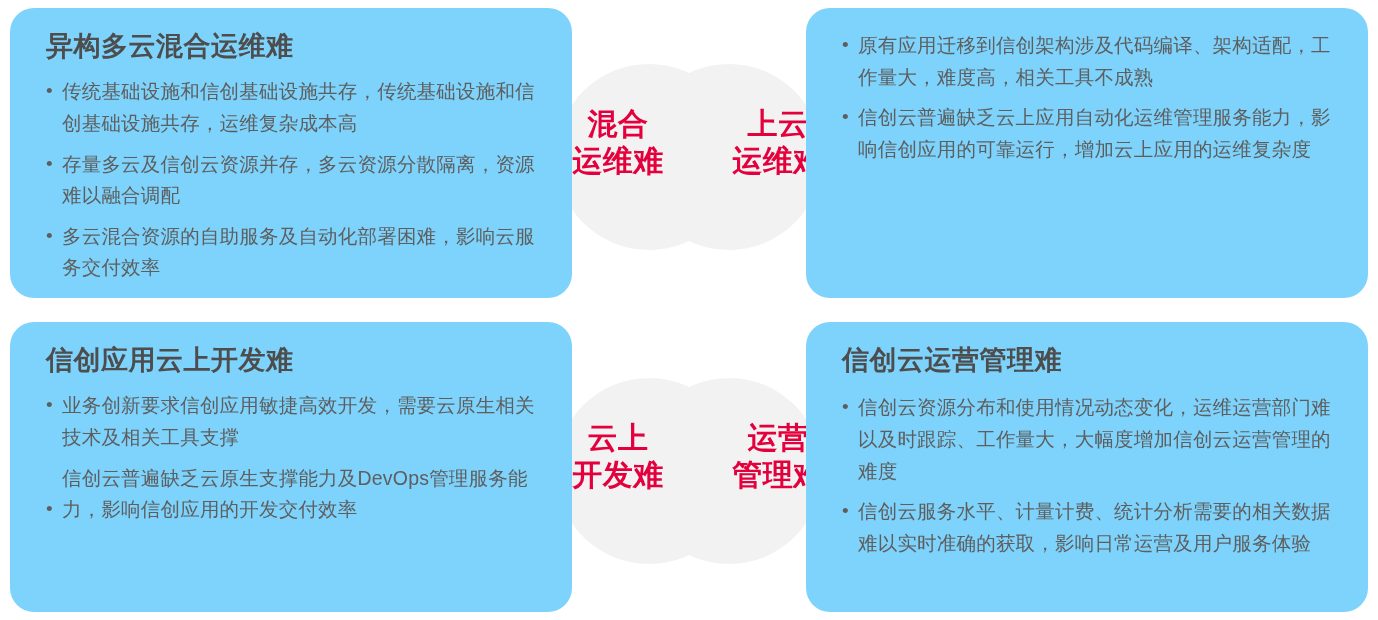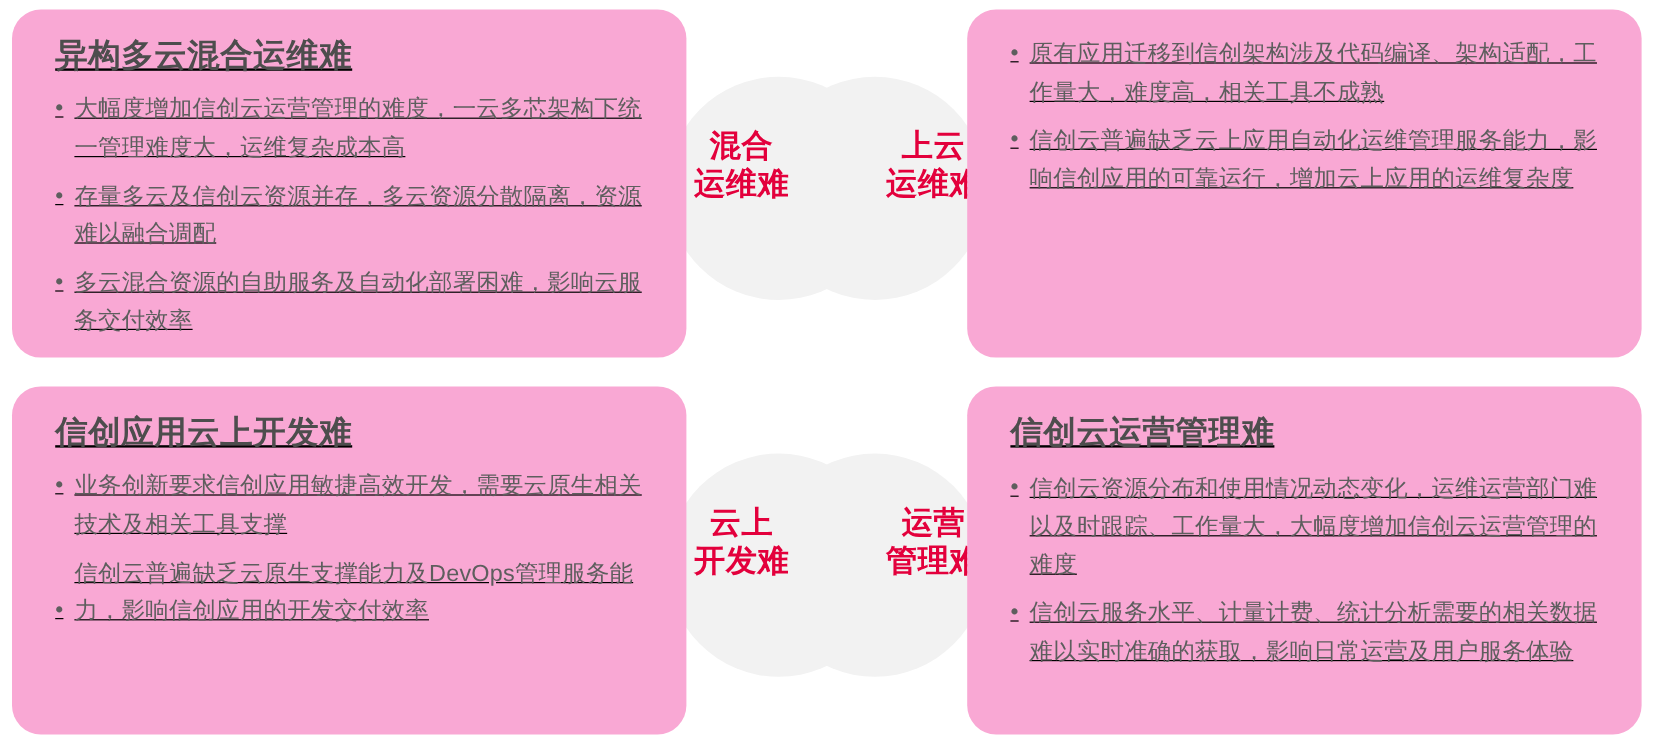--- a/index.html
+++ b/index.html
@@ -15,25 +15,24 @@
   .stage {
     position: relative;
     width: 1378px;
     height: 620px;
     background: #ffffff;
   }
 
   
   .card {
     position: absolute;
-    background: #f9a8d4;
+    background: #7dd3fc;
     border-radius: 24px;
     padding: 22px 30px 20px 36px;
     z-index: 3;
-    text-decoration: underline;
   }
 
   .card-tl { left: 10px;  top: 8px;   width: 562px; height: 290px; }
   .card-tr { left: 806px; top: 8px;   width: 562px; height: 290px; }
   .card-bl { left: 10px;  top: 322px; width: 562px; height: 290px; }
   .card-br { left: 806px; top: 322px; width: 562px; height: 290px; }
 
   .card-title {
     font-size: 27px;
     font-weight: bold;
@@ -93,21 +92,21 @@
     background: #f2f2f2;
   }
   .circle-left  { left: 0px; }
   .circle-right { left: 80px; }
 
   .venn-label {
     position: absolute;
     z-index: 4;
     width: 120px;
     text-align: center;
-    font-size: 26px;
+    font-size: 30px;
     font-weight: bold;
     line-height: 1.22;
     color: #e3003c;
     letter-spacing: 0.5px;
   }
 
   .venn-top .venn-label    { top: 42px; }
   .venn-bottom .venn-label { top: 42px; }
 
   .label-left  { left: 2px; }
@@ -144,21 +143,21 @@
       <span class="l1">运营</span>
       <span class="l2">管理难</span>
     </div>
   </div>
 
   <div class="card card-tl">
     <div class="card-title">异构多云混合运维难</div>
     <ul class="bullets">
       <li class="bullet">
         <span class="bullet-dot">•</span>
-        <span class="bullet-text">大幅度增加信创云运营管理的难度，一云多芯架构下统一管理难度大，运维复杂成本高</span>
+        <span class="bullet-text">传统基础设施和信创基础设施共存，传统基础设施和信创基础设施共存，运维复杂成本高</span>
       </li>
       <li class="bullet">
         <span class="bullet-dot">•</span>
         <span class="bullet-text">存量多云及信创云资源并存，多云资源分散隔离，资源难以融合调配</span>
       </li>
       <li class="bullet">
         <span class="bullet-dot">•</span>
         <span class="bullet-text">多云混合资源的自助服务及自动化部署困难，影响云服务交付效率</span>
       </li>
     </ul>

